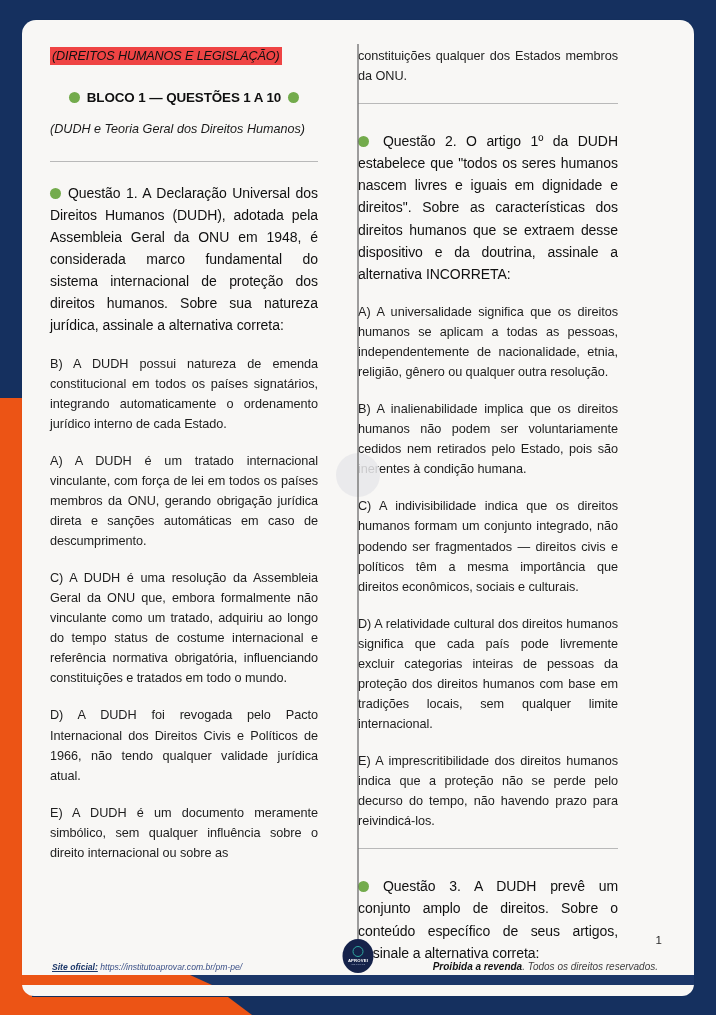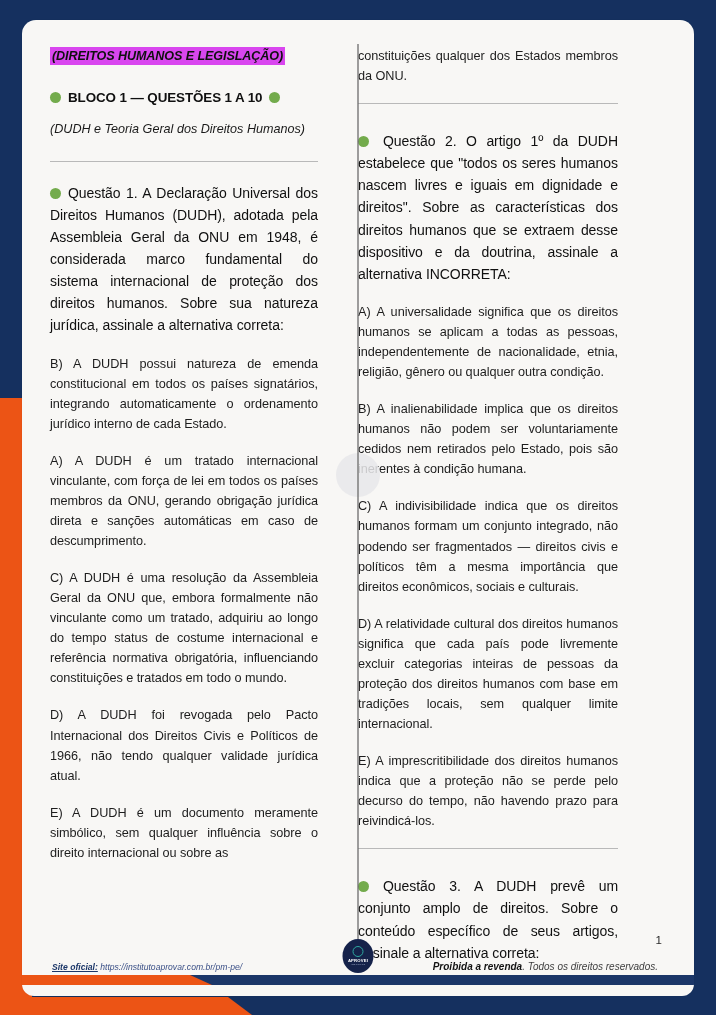--- a/index.html
+++ b/index.html
@@ -94,40 +94,41 @@
     height: 44px;
     border-radius: 50%;
     background: #e8e8ea;
     opacity: 0.85;
     z-index: 3;
   }
 
   
   .hl-title {
     display: inline;
-    background: #d946ef;
-    font-weight: bold;
+    background: #ef4444;
+    font-weight: normal;
     font-style: italic;
     font-size: 12.6px;
     color: #101010;
     line-height: 1.5;
     padding: 2px 2px;
     letter-spacing: -0.1px;
   }
   .title-wrap { margin-bottom: 24px; }
 
   .block-heading {
     font-weight: bold;
     font-size: 13.4px;
     color: #101010;
     letter-spacing: -0.1px;
     display: flex;
     align-items: center;
     gap: 7px;
     margin-bottom: 15px;
+    justify-content: center;
   }
 
   .block-subtitle {
     font-style: italic;
     font-size: 12.6px;
     color: #1a1a1a;
     line-height: 1.58;
     text-align: justify;
     margin-bottom: 21px;
   }
@@ -324,21 +325,21 @@
       <div class="column" id="col-right">
 
         <div class="alt">constituições qualquer dos Estados membros da ONU.</div>
 
         <div class="rule right-rule"></div>
 
         <div class="question">
           <span class="bullet-inline bullet-q3"></span><span>Questão 2. O artigo 1º da DUDH estabelece que "todos os seres humanos nascem livres e iguais em dignidade e direitos". Sobre as características dos direitos humanos que se extraem desse dispositivo e da doutrina, assinale a alternativa INCORRETA:</span>
         </div>
 
-        <div class="alt">A) A universalidade significa que os direitos humanos se aplicam a todas as pessoas, independentemente de nacionalidade, etnia, religião, gênero ou qualquer outra condição.</div>
+        <div class="alt">A) A universalidade significa que os direitos humanos se aplicam a todas as pessoas, independentemente de nacionalidade, etnia, religião, gênero ou qualquer outra resolução.</div>
         <div class="alt">B) A inalienabilidade implica que os direitos humanos não podem ser voluntariamente cedidos nem retirados pelo Estado, pois são inerentes à condição humana.</div>
         <div class="alt">C) A indivisibilidade indica que os direitos humanos formam um conjunto integrado, não podendo ser fragmentados — direitos civis e políticos têm a mesma importância que direitos econômicos, sociais e culturais.</div>
         <div class="alt">D) A relatividade cultural dos direitos humanos significa que cada país pode livremente excluir categorias inteiras de pessoas da proteção dos direitos humanos com base em tradições locais, sem qualquer limite internacional.</div>
         <div class="alt">E) A imprescritibilidade dos direitos humanos indica que a proteção não se perde pelo decurso do tempo, não havendo prazo para reivindicá-los.</div>
 
         <div class="rule right-rule"></div>
 
         <div class="question">
           <span class="bullet-inline bullet-q3"></span><span>Questão 3. A DUDH prevê um conjunto amplo de direitos. Sobre o conteúdo específico de seus artigos, assinale a alternativa correta:</span>
         </div>

